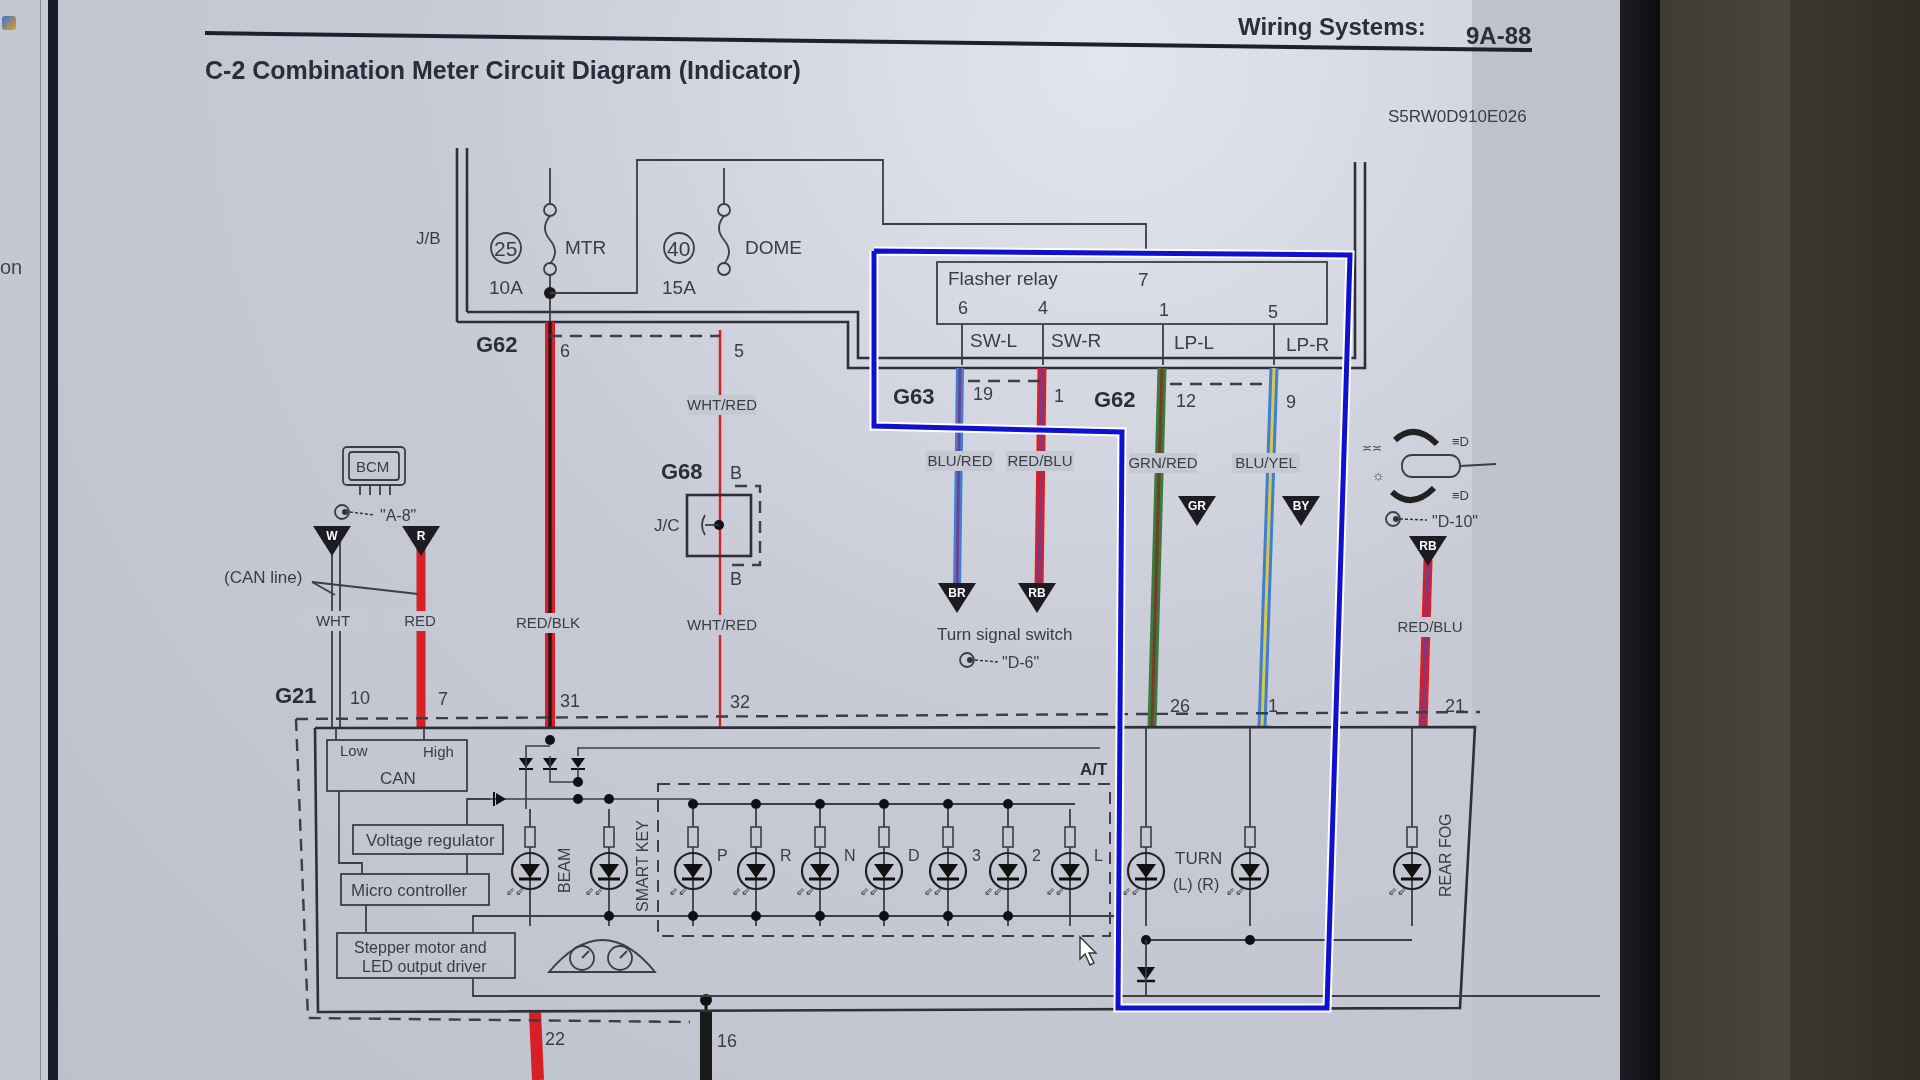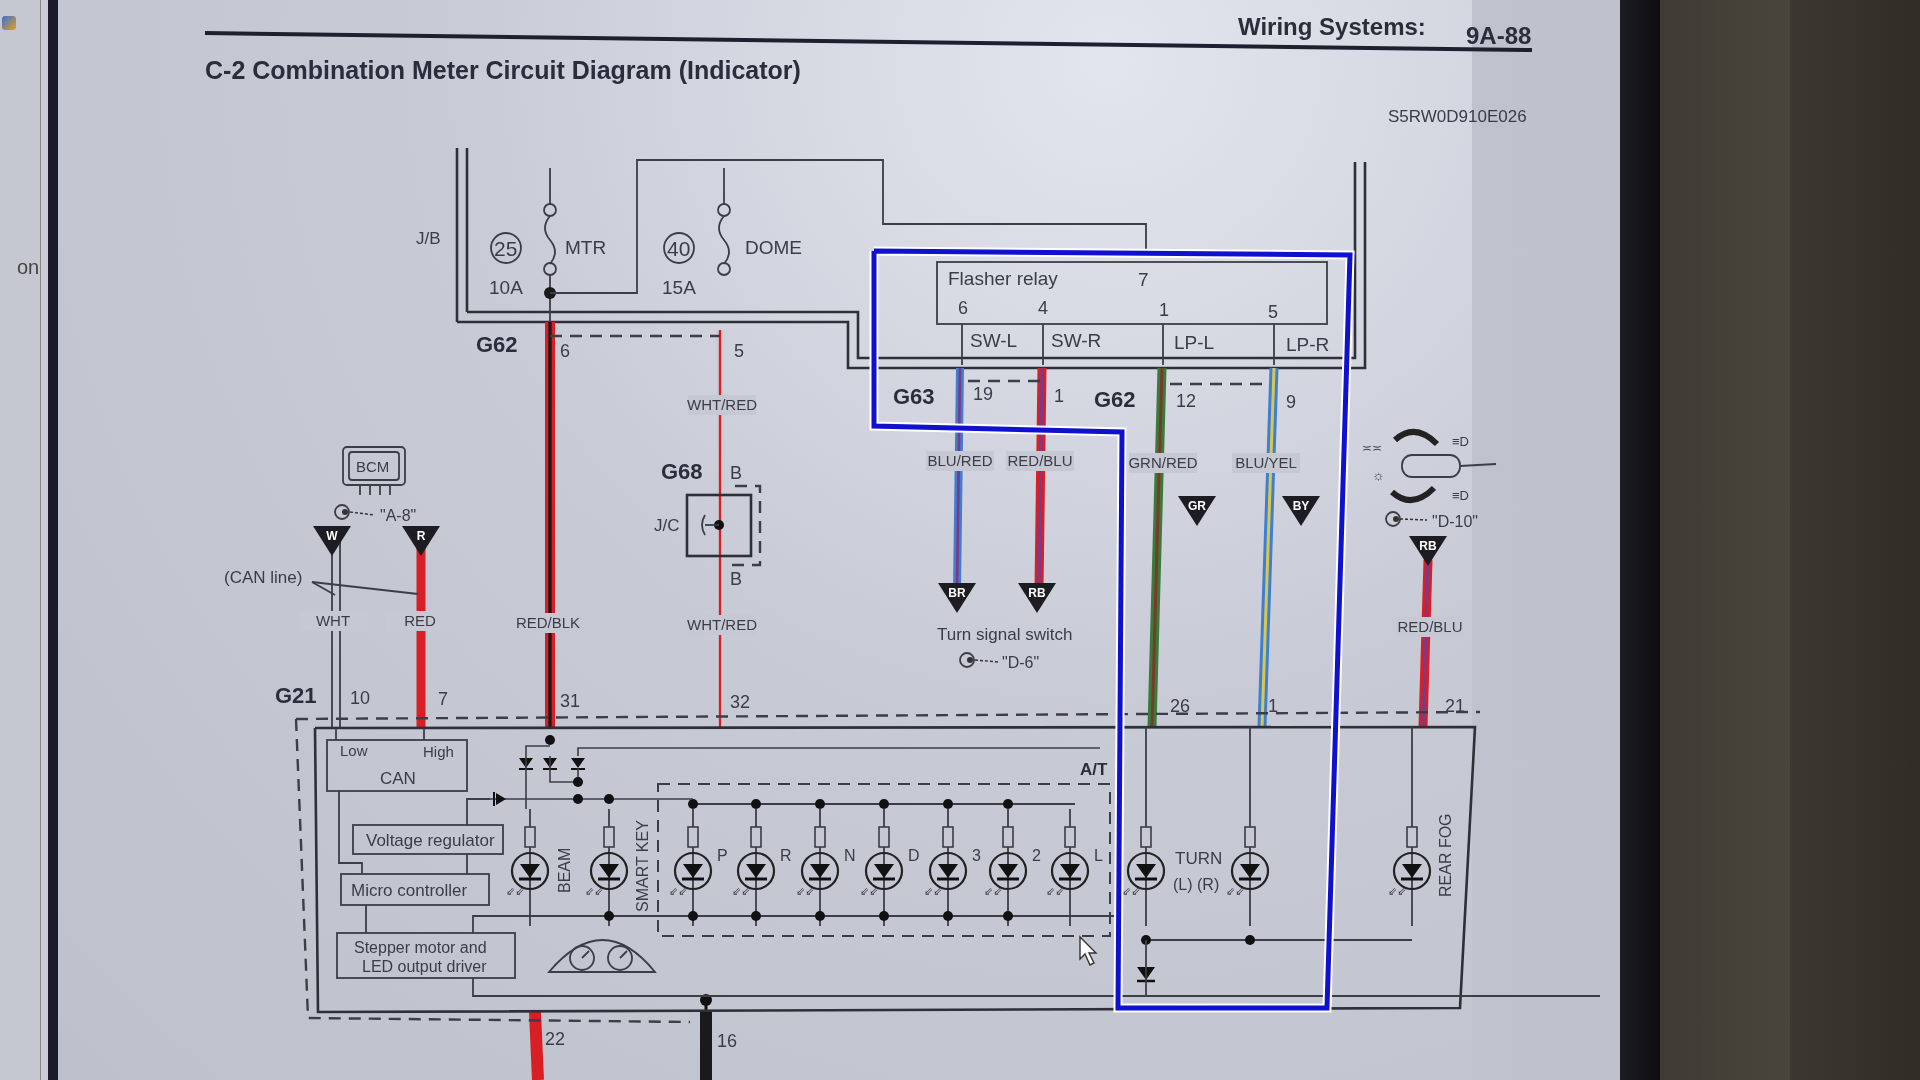--- a/index.html
+++ b/index.html
@@ -1,19 +1,19 @@
 <!DOCTYPE html>
 <html><head>
 <meta charset="utf-8">
 <style>
   html,body{margin:0;padding:0;width:1920px;height:1080px;overflow:hidden;background:#2a2a26;}
   #stage{position:relative;width:1920px;height:1080px;overflow:hidden;
     background:linear-gradient(90deg,#c9ccd6 0px,#c9ccd6 48px,#1b1b2a 48px,#1b1b2a 58px,#c4c7d2 58px,#bfc2cd 1620px,#1c1c24 1620px,#0d0d10 1660px,#3d3b33 1660px,#48463c 1790px,#3a382f 1790px,#2f2d26 1920px);}
   #sidepanel{position:absolute;left:0;top:0;width:40px;height:1080px;background:#c5c8d1;border-right:1px solid #888;}
-  #sidepanel .frag{position:absolute;left:0;top:256px;font:20px "Liberation Sans",sans-serif;color:#444;margin-left:17px;}
+  #sidepanel .frag{position:absolute;left:0;top:256px;font:20px "Liberation Sans",sans-serif;color:#444;}
   #sidepanel .appicon{position:absolute;left:2px;top:16px;width:14px;height:14px;border-radius:3px;
     background:linear-gradient(135deg,#3a6fd8,#e0a020);}
   #page{position:absolute;left:58px;top:0;width:1414px;height:1080px;
     background:radial-gradient(ellipse at 1050px 60px,#e3e5ee 0%,#c8cbd6 45%,#bdc1cc 100%);text-decoration:underline;}
   svg{position:absolute;left:0;top:0;}
   .t{font-family:"Liberation Sans",sans-serif;fill:#3a3d48;}
   .tb{font-family:"Liberation Sans",sans-serif;fill:#2b2e3a;font-weight:bold;}
   .ln{stroke:#3b3d47;stroke-width:1.8;fill:none;}
   .ln2{stroke:#2e3038;stroke-width:2.6;fill:none;}
   .dash{stroke:#3b3d47;stroke-width:2.4;fill:none;stroke-dasharray:12 8;}

